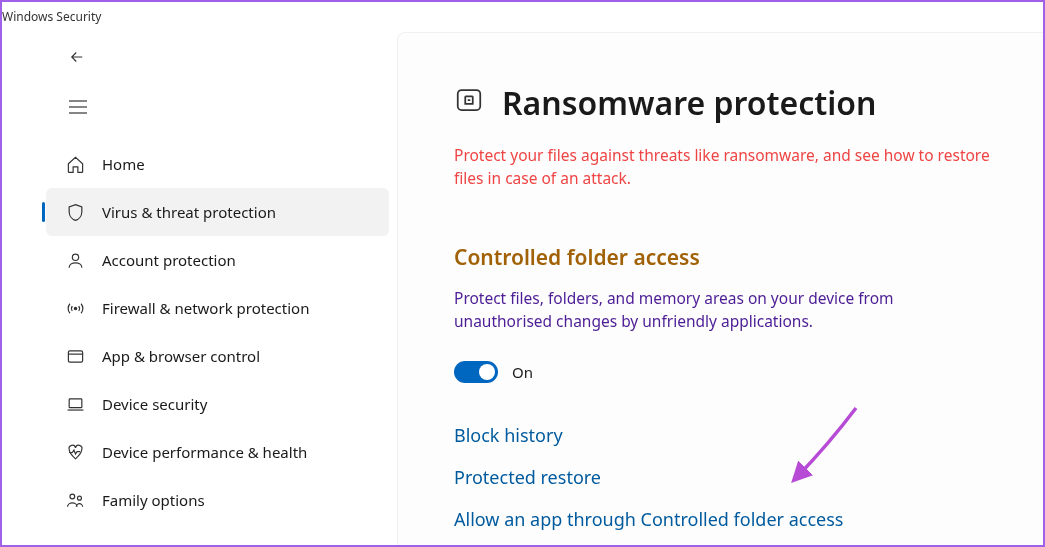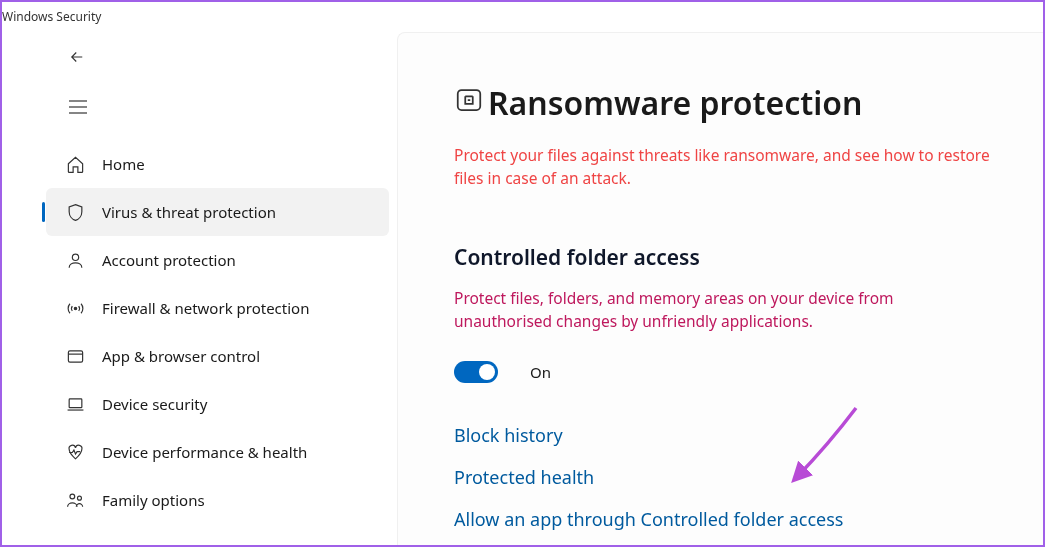--- a/index.html
+++ b/index.html
@@ -81,52 +81,52 @@
       padding: 48px 48px 0 56px;
       border-top-left-radius: 8px;
       border: 1px solid #f0f0f0;
       border-right: none; border-bottom: none;
       background: #fdfdfd;
       position: relative;
     }
     .page-header {
       display: flex;
       align-items: center;
-      gap: 4px;
+      gap: 18px;
       margin-bottom: 20px;
     }
     .page-header h1 {
       font-size: 32px;
       font-weight: 600;
       color: #1a1a1a;
     }
     .page-desc {
       font-size: 15.5px;
       color: #ef4444;
       line-height: 1.5;
       max-width: 560px;
       margin-bottom: 52px;
     }
     .section-title {
       font-size: 21px;
       font-weight: 600;
-      color: #0f172a;
+      color: #a16207;
       margin-bottom: 16px;
     }
     .section-desc {
       font-size: 15.5px;
-      color: #be185d;
+      color: #4c1d95;
       line-height: 1.5;
       max-width: 520px;
       margin-bottom: 28px;
     }
     .toggle-row {
       display: flex;
       align-items: center;
-      gap: 32px;
+      gap: 14px;
       margin-bottom: 40px;
     }
     .toggle {
       width: 44px; height: 22px;
       background: #0067c0;
       border-radius: 11px;
       position: relative;
       cursor: pointer;
     }
     .toggle::after {
@@ -273,21 +273,21 @@
 
     <h2 class="section-title">Controlled folder access</h2>
     <p class="section-desc">Protect files, folders, and memory areas on your device from unauthorised changes by unfriendly applications.</p>
 
     <div class="toggle-row">
       <div class="toggle"></div>
       <span class="toggle-label">On</span>
     </div>
 
     <a class="link">Block history</a>
-    <a class="link">Protected health</a>
+    <a class="link">Protected restore</a>
     <a class="link">Allow an app through Controlled folder access</a>
 
     <svg class="arrow-annotation" width="90" height="90" viewBox="0 0 90 90">
       <defs>
           <marker id="ah" markerWidth="6" markerHeight="6" refX="4" refY="3" orient="auto">
             <path d="M0 0L6 3L0 6z" fill="#b84bd6"></path>
           </marker>
         </defs>
       <path d="M78 8 Q50 45 18 78" stroke="#b84bd6" stroke-width="3.5" fill="none" marker-end="url(#ah)"></path>
     </svg>

